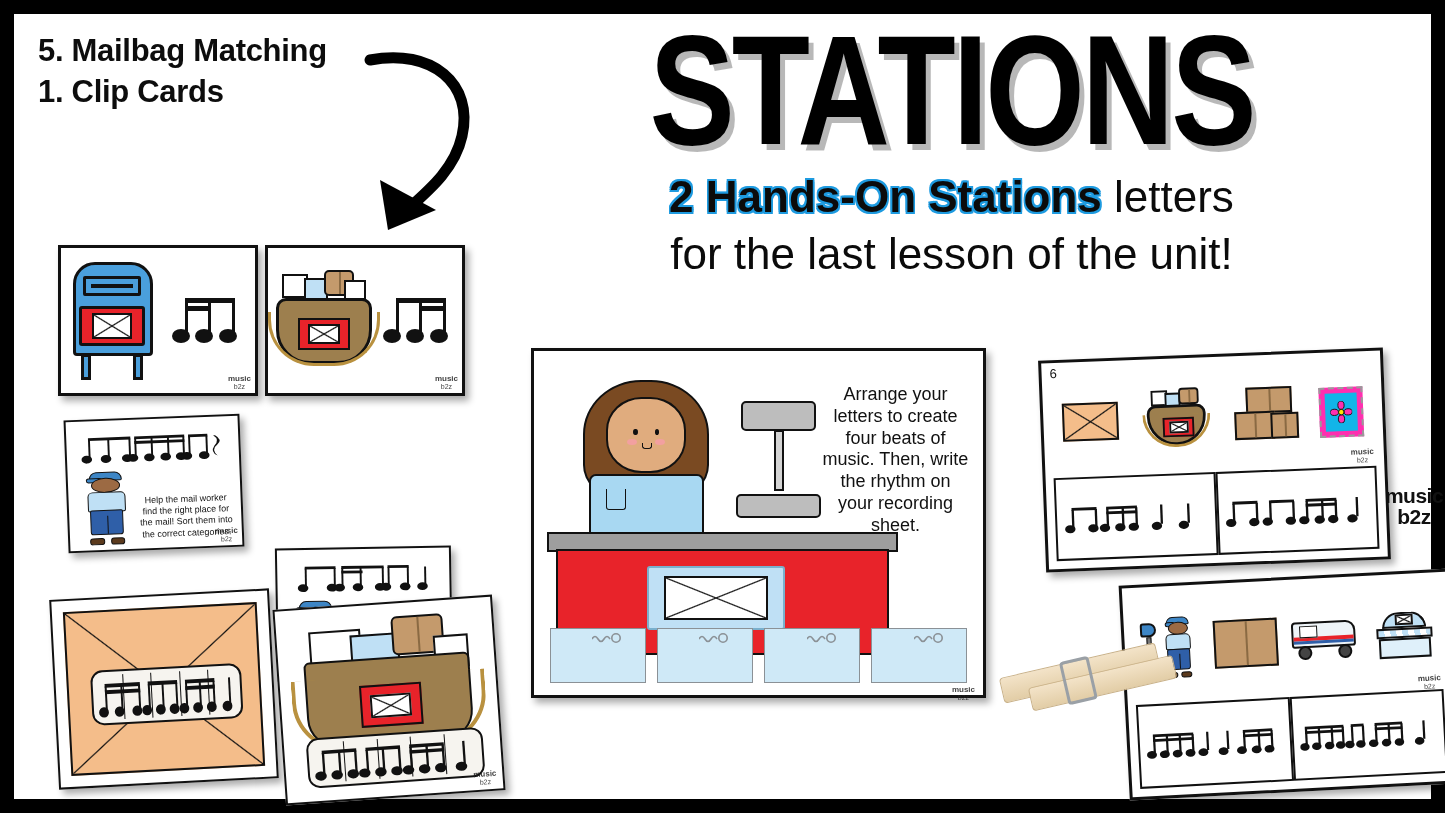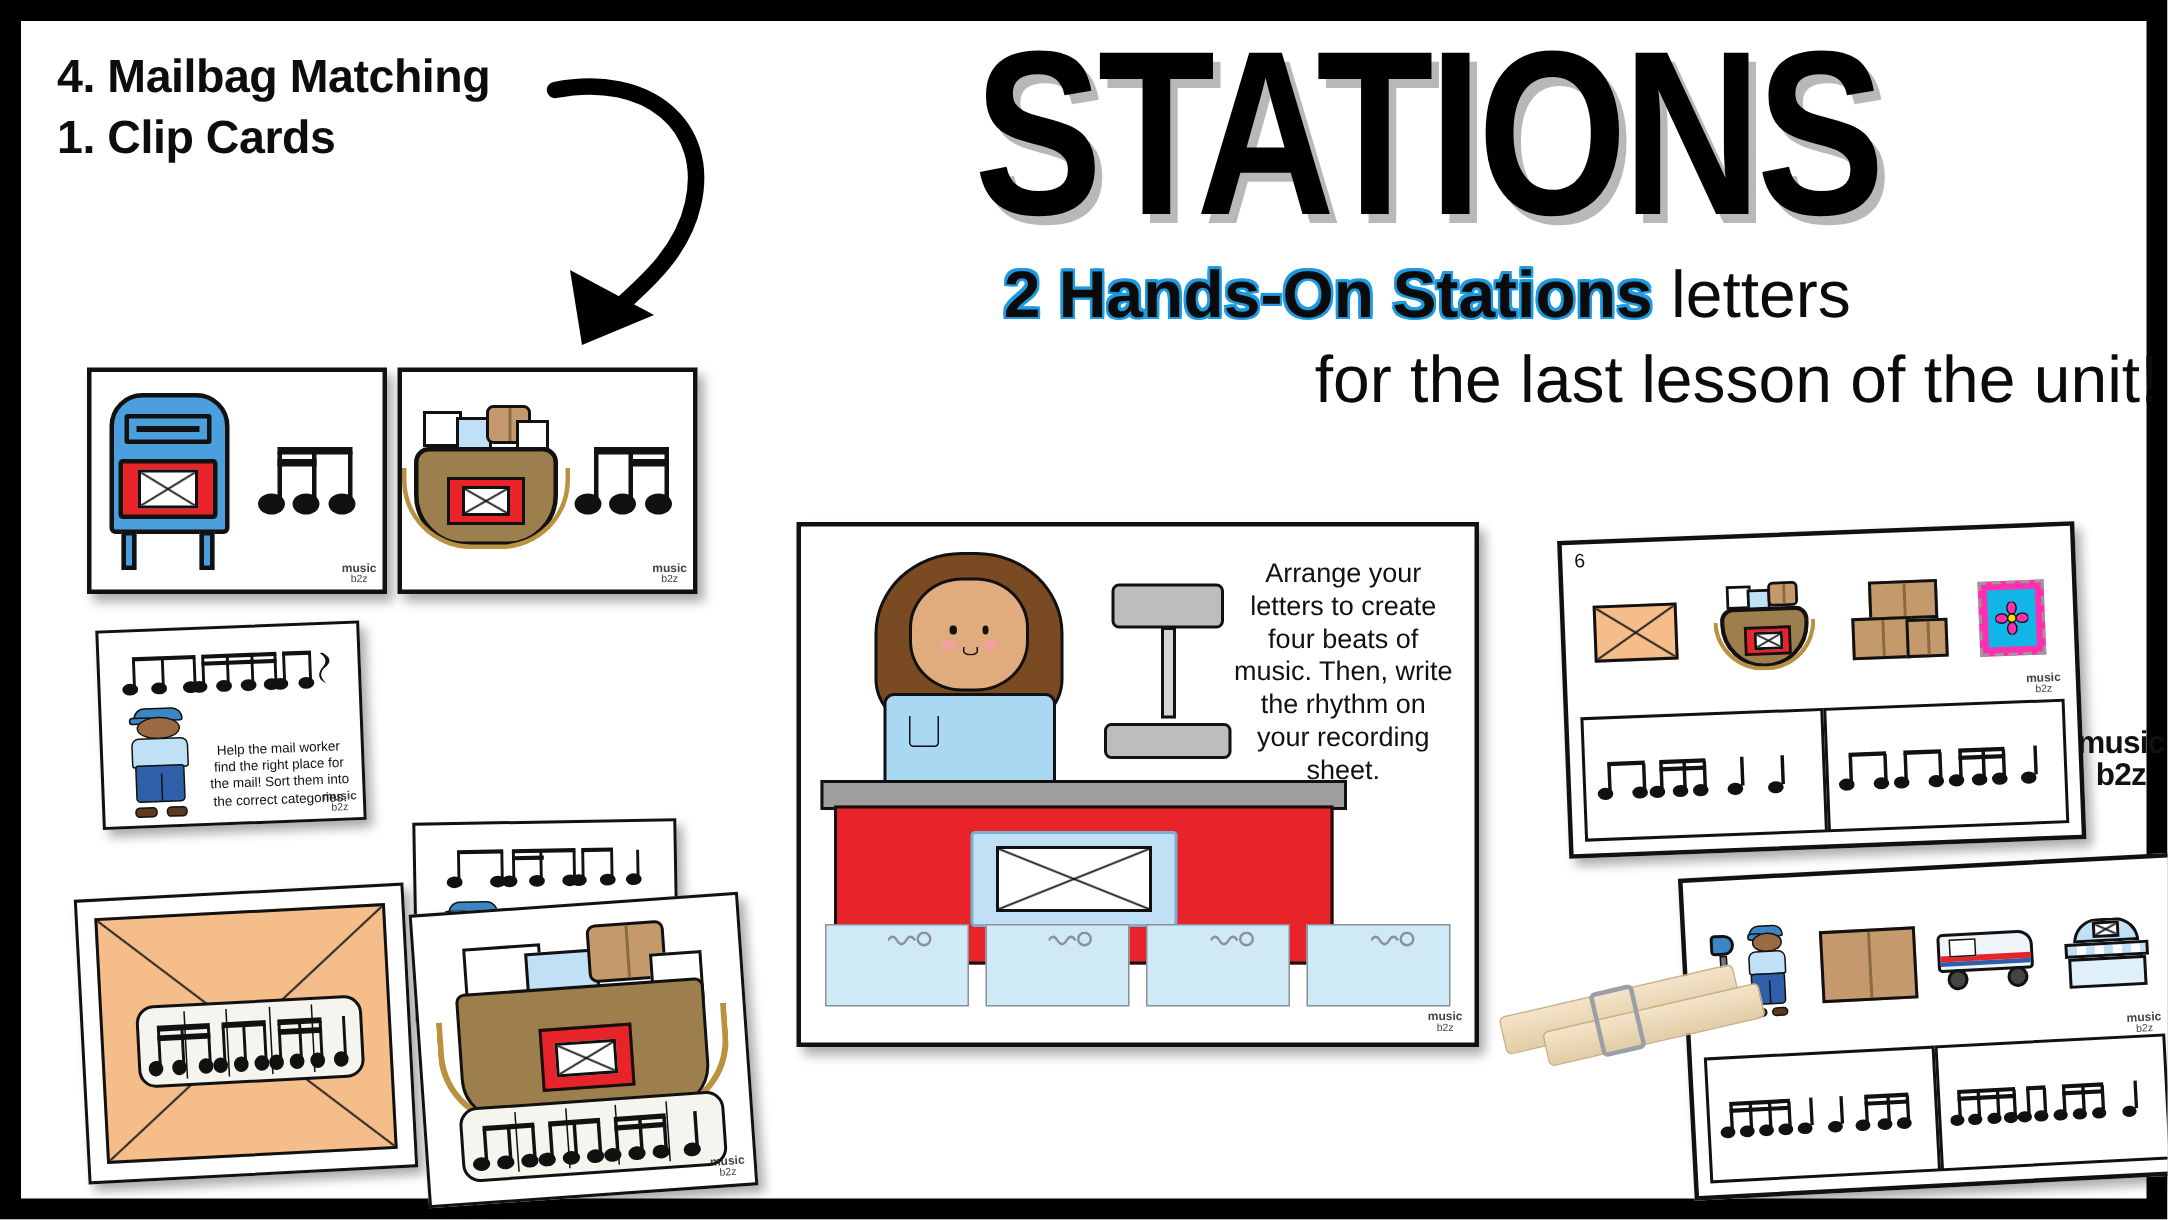--- a/index.html
+++ b/index.html
@@ -20,21 +20,21 @@
   
   #headline{left:450px;top:0px;width:975px;text-align:center;}
   #stations-word{font-size:128px;font-weight:bold;letter-spacing:-3px;
       line-height:.92;color:#000;text-shadow:5px 5px 0 rgba(0,0,0,.28);
       font-family:"Liberation Sans",sans-serif;transform:scaleY(1.22);
       transform-origin:top center;margin-top:4px;}
   #sub1{margin-top:38px;font-size:44px;line-height:1.05;color:#0b0b0b;}
   #sub1 .hl{font-weight:bold;
       text-shadow:-1.6px 0 #1e9be0,1.6px 0 #1e9be0,0 -1.6px #1e9be0,0 1.6px #1e9be0,
                   -1.6px -1.6px #1e9be0,1.6px 1.6px #1e9be0,1.6px -1.6px #1e9be0,-1.6px 1.6px #1e9be0;}
-  #sub2{margin-top:10px;font-size:44px;color:#0b0b0b;line-height:1.1;text-align:right;}
+  #sub2{margin-top:10px;font-size:44px;color:#0b0b0b;line-height:1.1;}
 
   
   .card{background:#fff;border:3px solid #111;box-sizing:border-box;
         box-shadow:4px 5px 7px rgba(0,0,0,.33);}
   .card.thin{border-width:2px;}
 
   
   .match-card{display:flex;align-items:center;}
   .match-pic{flex:0 0 54%;display:flex;align-items:center;justify-content:center;height:100%;}
   .match-rhy{flex:1;display:flex;align-items:center;justify-content:center;}
@@ -95,21 +95,21 @@
   .k-pants{position:absolute;left:22%;top:54%;width:56%;height:33%;background:#2f5fa8;
          border:1.6px solid #111;border-radius:2px 2px 3px 3px;box-sizing:border-box;}
   .k-pants:after{content:"";position:absolute;left:50%;top:22%;width:1.6px;height:78%;background:#111;}
   .k-shoes{position:absolute;left:20%;bottom:0;width:60%;height:9%;}
   .k-shoes:before,.k-shoes:after{content:"";position:absolute;bottom:0;width:42%;height:100%;
          background:#5b3a1d;border:1.4px solid #111;border-radius:3px;box-sizing:border-box;}
   .k-shoes:before{left:0;} .k-shoes:after{right:0;}
 
   
   #counter-card{padding:0;}
-  #cc-inner{position:relative;width:100%;height:100%;}
+  #cc-inner{position:relative;width:100%;height:100%;margin-top:12px;}
   .clerk{position:absolute;left:9%;top:5%;width:32%;height:44%;}
   .cl-hair{position:absolute;left:6%;top:0;width:88%;height:78%;background:#7a4a22;
            border:2.2px solid #111;border-radius:46% 46% 28% 28%;box-sizing:border-box;}
   .cl-face{position:absolute;left:22%;top:11%;width:56%;height:50%;background:#e0ac7e;
            border:2.2px solid #111;border-radius:44%;box-sizing:border-box;}
   .cl-cheekL,.cl-cheekR{position:absolute;top:56%;width:13%;height:9%;background:#f2a0a0;border-radius:50%;}
   .cl-cheekL{left:25%;} .cl-cheekR{right:25%;}
   .cl-eyeL,.cl-eyeR{position:absolute;top:42%;width:6%;height:9%;background:#111;border-radius:50%;}
   .cl-eyeL{left:33%;} .cl-eyeR{right:33%;}
   .cl-mouth{position:absolute;left:44%;top:62%;width:13%;height:8%;border:1.8px solid #111;
@@ -179,21 +179,21 @@
   #big-wm{position:absolute;right:8px;top:132px;width:96px;text-align:center;color:#111;}
   #big-wm .l1{font-size:21px;font-weight:bold;letter-spacing:-.5px;}
   #big-wm .l2{font-size:21px;font-weight:bold;letter-spacing:-.5px;margin-top:-3px;}
 </style>
 </head>
 <body>
 
 <div id="stage">
 
   <div class="abs" id="station-list">
-    <div class="list-line">4. Mailbag Matching</div>
+    <div class="list-line">5. Mailbag Matching</div>
     <div class="list-line">1. Clip Cards</div>
   </div>
 
   <svg class="abs" id="arrow" viewBox="0 0 120 200">
     <path d="M8 16 C 70 4, 112 40, 100 92 C 92 128, 62 150, 38 172" stroke="#000" stroke-width="11" fill="none" stroke-linecap="round"></path>
     <path d="M18 136 L 26 186 L 74 166 Z" fill="#000"></path>
   </svg>
 
   <div class="abs" id="headline">
     <div id="stations-word">STATIONS</div>

